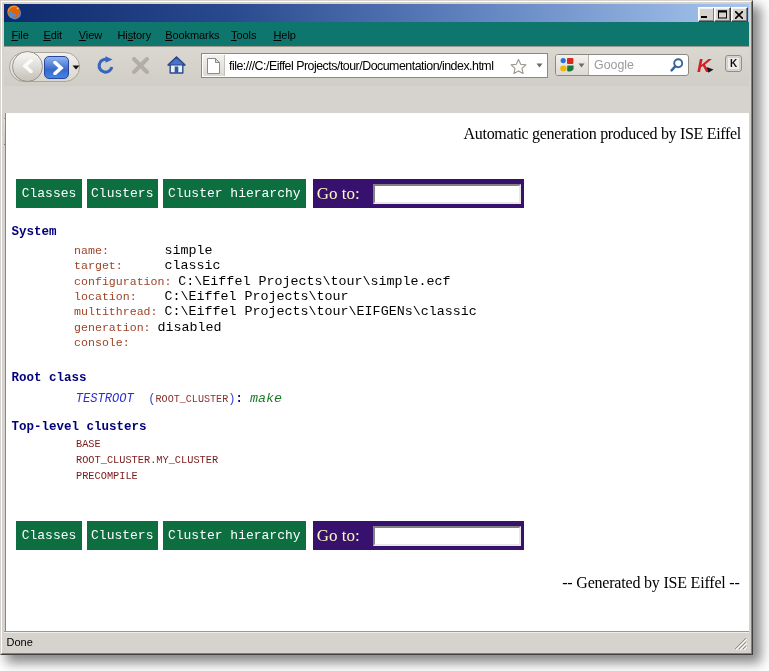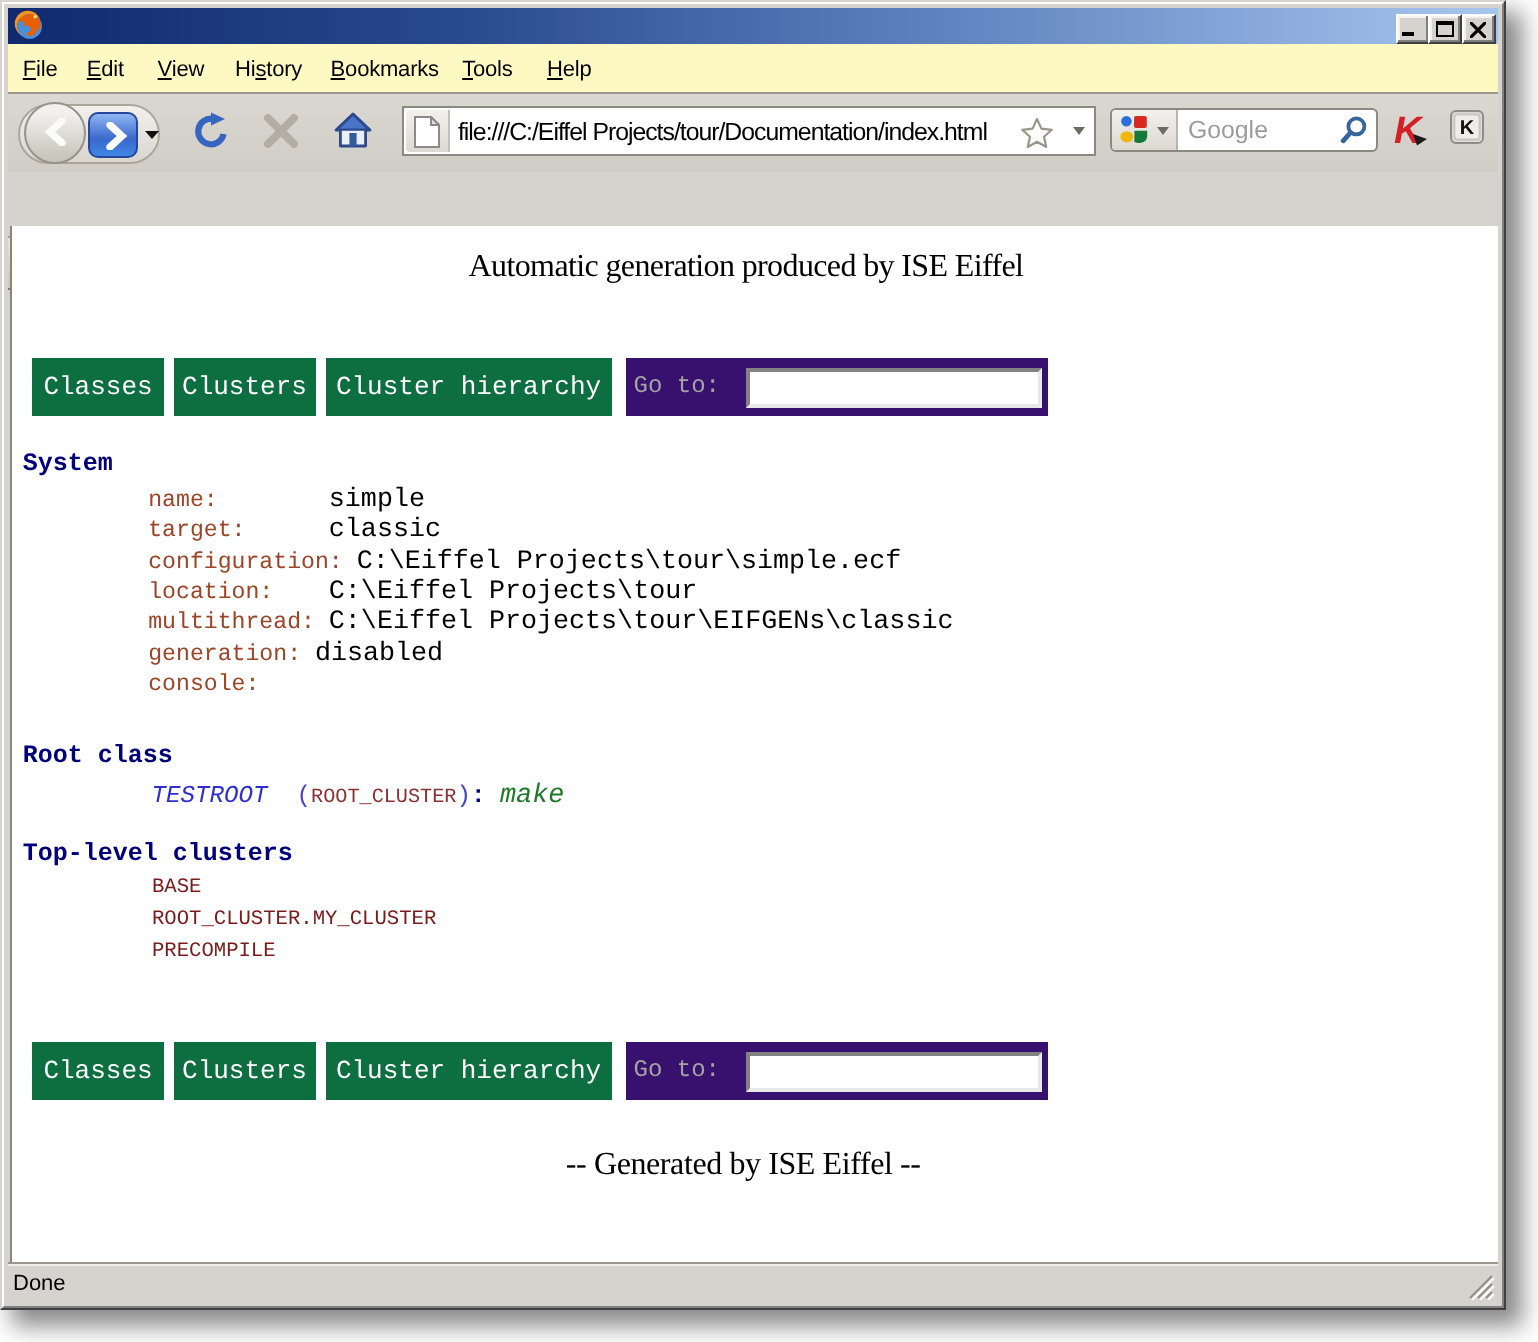--- a/index.html
+++ b/index.html
@@ -11,21 +11,21 @@
 
 .titlebar{position:absolute;left:3px;top:3px;width:745px;height:18px;
   background:linear-gradient(90deg,#0f2a6e 0%,#29498e 30%,#6486c2 65%,#a7c6ee 100%);}
 .title-txt{position:absolute;left:19.5px;top:3px;font-size:12px;font-weight:bold;color:#ffffff;
   letter-spacing:-0.15px;}
 .wbtn{position:absolute;top:3px;width:15px;height:13px;background:#d6d3ce;
   border:1px solid;border-color:#ffffff #404040 #404040 #ffffff;
   box-shadow:inset -1px -1px 0 #808080, inset 1px 1px 0 #f4f2ee;
   font-size:9px;text-align:center;line-height:12px;color:#000;}
 
-.menubar{position:absolute;left:3px;top:21px;width:745px;height:24px;background:#fef9c3;text-align:center;}
+.menubar{position:absolute;left:3px;top:21px;width:745px;height:24px;background:#0f766e;text-align:center;}
 .mi{position:absolute;top:7px;font-size:11px;letter-spacing:-0.1px;color:#000;}
 .mi u{text-decoration:underline;}
 .mbsep{position:absolute;left:3px;top:45px;width:745px;height:1px;background:#9c988e;}
 
 .navbar{position:absolute;left:3px;top:46px;width:745px;height:39px;
   background:linear-gradient(#dbd8d2,#d0cdc6);}
 .capsule{position:absolute;left:5px;top:4.5px;width:69px;height:28.5px;border-radius:15px;
   background:linear-gradient(#f2f0ec,#d9d6cf);border:1px solid #aaa69c;}
 .backcirc{position:absolute;left:2px;top:-1.5px;width:29px;height:29px;border-radius:50%;
   background:linear-gradient(#f2f1ee 15%,#c9c6bd 90%);border:1px solid #96938a;}
@@ -50,29 +50,29 @@
   background:linear-gradient(#fcfcfb,#dcd9d2);border:1px solid #918e85;border-bottom:none;
   border-radius:4px 4px 0 0;}
 .tabtxt{position:absolute;left:29.5px;top:5px;font-size:12px;font-weight:bold;color:#1a1a1a;}
 .newtab{position:absolute;left:253px;top:2.5px;width:30px;height:21.5px;
   background:linear-gradient(#e3e0da,#cfccc5);border:2px solid #93908a;border-radius:4px;}
 .alltabs{position:absolute;right:0px;top:3px;width:15px;height:21px;
   background:linear-gradient(#e3e0da,#cfccc5);border:1px solid #a09d95;border-radius:2px;}
 
 .page{position:absolute;left:4px;top:112px;width:744px;height:518px;background:#ffffff;overflow:hidden;}
 .pageedge{position:absolute;left:4px;top:112px;width:1px;height:518px;background:#8a867d;z-index:5;}
-.ser{position:absolute;left:0;width:736px;text-align:center;
+.ser{position:absolute;left:0;width:736px;text-align:right;
   font-family:"Liberation Serif",serif;font-size:16px;line-height:16px;color:#000;letter-spacing:-0.31px;}
 .ser2{letter-spacing:-0.2px;}
 .link{letter-spacing:-1.05px;}
 .btnrow .gb{position:absolute;height:29px;background:#0d6e3f;color:#fff;
   font-family:"Liberation Mono",monospace;font-size:13px;line-height:29px;text-align:center;}
 .purple{position:absolute;left:307.8px;width:211.3px;height:29px;background:#38106e;}
-.purple .gt{position:absolute;left:4px;top:0;color:#a3a3a3;
-  font-family:Liberation Mono, monospace;font-size:12px;line-height:29px;}
+.purple .gt{position:absolute;left:4px;top:0;color:#fef9c3;
+  font-family:Liberation Serif, serif;font-size:17px;line-height:29px;}
 .purple .inp{position:absolute;left:59.9px;top:5px;width:144.3px;height:15.5px;background:#fff;
   border:2px solid;border-color:#828282 #e8e8e8 #e8e8e8 #828282;}
 .h-navy{position:absolute;left:6.4px;color:#00007b;font-weight:bold;
   font-family:Liberation Mono, monospace;font-size:12.5px;line-height:15px;}
 .sysrows{position:absolute;left:69.1px;font-family:"Liberation Mono",monospace;
   font-size:13.35px;line-height:15.35px;color:#000;white-space:pre;}
 .sysrows .lb{color:#9e4427;font-size:11.58px;}
 .rootline{position:absolute;left:70.7px;font-family:"Liberation Mono",monospace;
   font-size:12.1px;line-height:15px;white-space:pre;color:#4444cc;}
 .cls{color:#2f2fd0;font-style:italic;}

